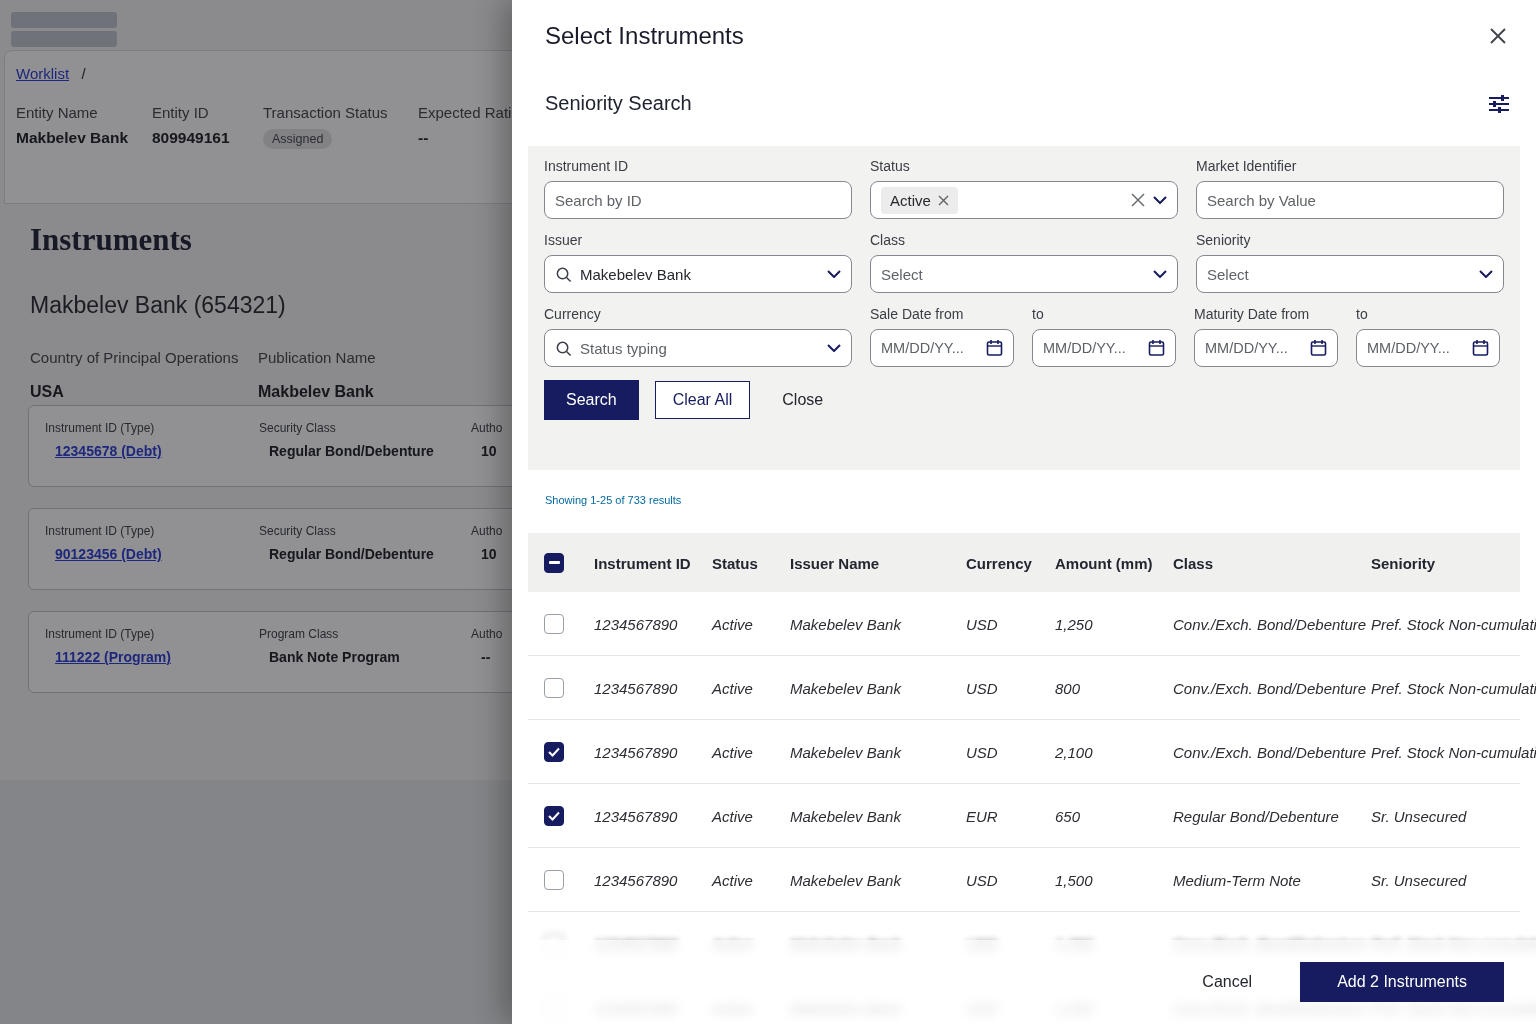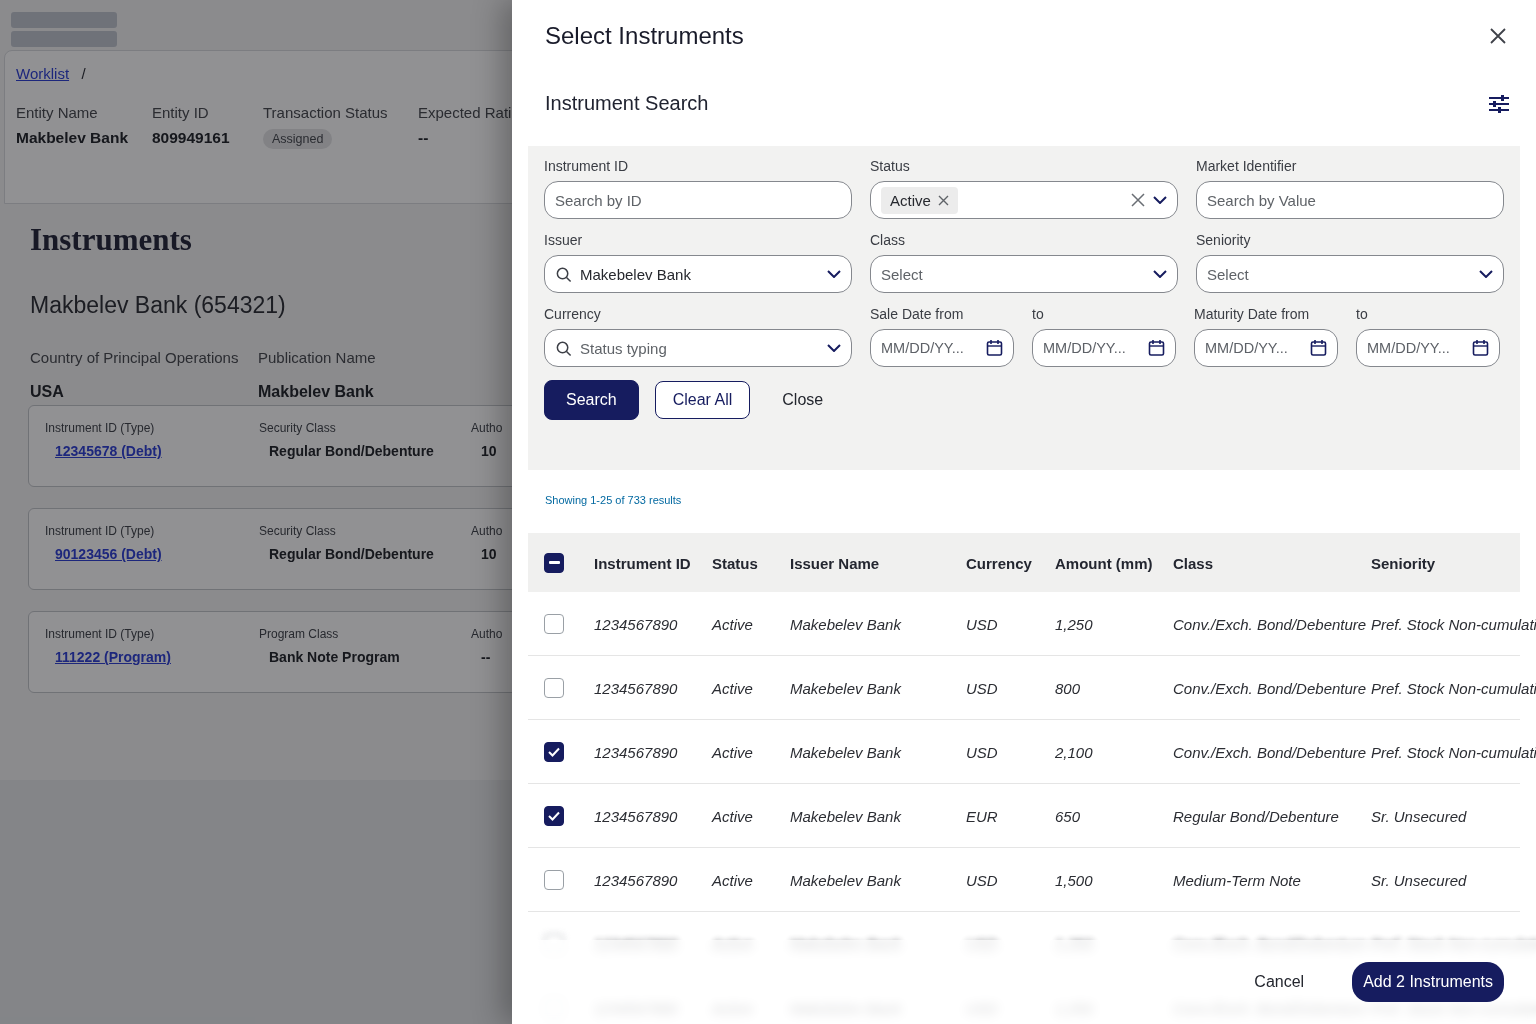--- a/index.html
+++ b/index.html
@@ -57,35 +57,35 @@
   .search-row{position:absolute;left:33px;right:26px;top:92px;display:flex;
     align-items:center;justify-content:space-between;}
   .search-row .sec-title{font-size:20px;color:#202330;}
   .filters-icon{cursor:pointer;display:flex;}
 
   .filter-panel{position:absolute;left:16px;top:146px;width:992px;height:324px;
     background:var(--panel);padding:12px 16px 0;}
   .f-row{display:flex;gap:18px;margin-bottom:13px;}
   .field{display:flex;flex-direction:column;}
   .field .flab{font-size:14px;color:var(--lbl);margin-bottom:7px;}
-  .fbox{height:38px;background:#fff;border:1px solid var(--inborder);border-radius:14px;
+  .fbox{height:38px;background:#fff;border:1px solid var(--inborder);border-radius:8px;
     display:flex;align-items:center;padding:0 10px;gap:8px;font-size:15px;color:var(--txt);}
   .w-lg{width:308px}.w-dt{width:144px}
   .fbox input{border:none;outline:none;width:100%;font-size:15px;color:var(--txt);
     font-family:"Liberation Sans",sans-serif;background:transparent;}
   .fbox input::placeholder{color:#5f6368;opacity:1;}
   .placeholder{color:#5f6368;}
   .datetext{color:var(--muted);font-size:14.5px;flex:1;white-space:nowrap;overflow:hidden;}
   .spacer{flex:1;}
   .chip{display:flex;align-items:center;gap:7px;background:#ececec;border-radius:4px;
     padding:5px 9px;font-size:15px;color:#26282e;}
   .chip .chip-x{cursor:pointer;display:flex;}
   .iconbtn{display:flex;cursor:pointer;}
   .actions{display:flex;align-items:center;gap:16px;margin-top:12px;}
-  .btn{font-family:"Liberation Sans",sans-serif;font-size:16px;border-radius:8px;cursor:pointer;}
+  .btn{font-family:"Liberation Sans",sans-serif;font-size:16px;border-radius:0;cursor:pointer;}
   .btn-primary{background:var(--navy);color:#fff;border:1px solid var(--navy);padding:10px 21px;}
   .btn-outline{background:#fff;color:var(--navy);border:1px solid var(--navy);padding:9px 17px;}
   .btn-text{background:none;border:none;color:#23262e;padding:10px 16px;font-size:16px;}
 
   .summary{position:absolute;left:33px;top:494px;font-size:11px;color:#0369a1;}
 
   .table{position:absolute;left:16px;top:533px;width:992px;}
   .thead{position:relative;height:59px;background:var(--band);}
   .trow{position:relative;height:64px;border-bottom:1px solid var(--rowline);font-style:italic;}
   .trow.blurred{filter:blur(3px);opacity:.92;}
@@ -94,22 +94,22 @@
   .td{color:#2b2d33;}
   .c0{left:66px}.c1{left:184px}.c2{left:262px}.c3{left:438px}.c4{left:527px}.c5{left:645px}.c6{left:843px}
   .cb{position:absolute;left:16px;top:50%;transform:translateY(-50%);width:20px;height:20px;
     border:1.5px solid #9aa0a6;border-radius:4px;background:#fff;cursor:pointer;
     display:flex;align-items:center;justify-content:center;}
   .cb.checked,.cb.indeterminate{background:var(--navy);border-color:var(--navy);}
 
   .modal-footer{position:absolute;left:0;right:0;bottom:0;height:84px;
     background:rgba(255,255,255,0.78);backdrop-filter:blur(4px);
     display:flex;align-items:center;justify-content:flex-end;gap:32px;padding-right:32px;}
-  .btn-add{background:var(--navy);color:#fff;border:none;border-radius:17px;
-    padding:11px 11px;font-size:16px;}
+  .btn-add{background:var(--navy);color:#fff;border:none;border-radius:0;
+    padding:11px 37px;font-size:16px;}
 </style>
 </head>
 <body>
 
 <div class="bg-page">
   <div class="bg-white-sheet"></div>
   <div class="topbar">
     <div class="skel-bar b1"></div>
     <div class="skel-bar b2"></div>
   </div>
@@ -203,21 +203,21 @@
 
 <div class="modal">
   <div class="modal-title">Select Instruments</div>
   <div class="close-btn">
     <svg width="18" height="18" viewBox="0 0 18 18">
         <path d="M2 2l14 14M16 2L2 16" stroke="#3f4249" stroke-width="1.8" fill="none"></path>
       </svg>
   </div>
 
   <div class="search-row">
-    <div class="sec-title">Instrument Search</div>
+    <div class="sec-title">Seniority Search</div>
     <div class="filters-icon">
       <svg width="22" height="20" viewBox="0 0 22 20">
         <g stroke="#161c5f" stroke-width="2" fill="none">
           <line x1="1" y1="4" x2="21" y2="4"></line>
             <rect x="13" y="1" width="3" height="6" fill="#161c5f" stroke="none"></rect>
           <line x1="1" y1="10" x2="21" y2="10"></line>
             <rect x="5" y="7" width="3" height="6" fill="#161c5f" stroke="none"></rect>
           <line x1="1" y1="16" x2="21" y2="16"></line>
             <rect x="10" y="13" width="3" height="6" fill="#161c5f" stroke="none"></rect>
         </g>

